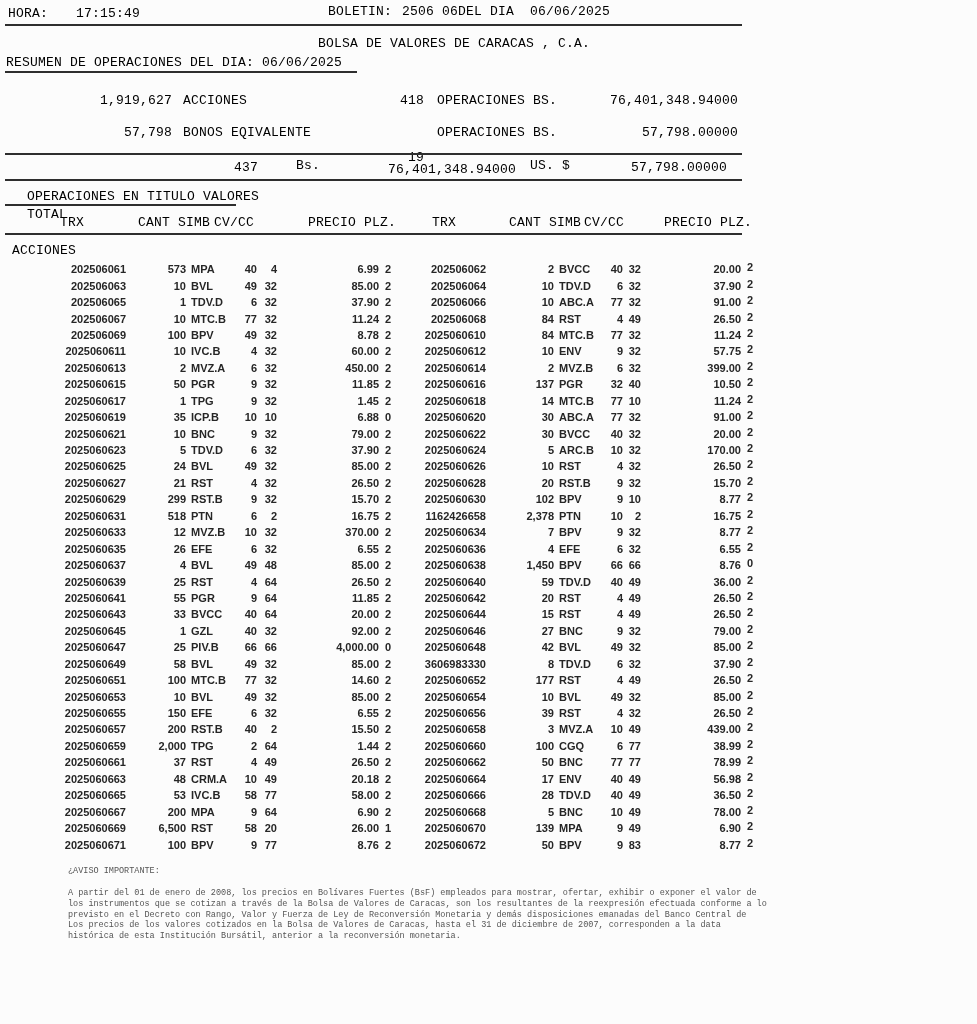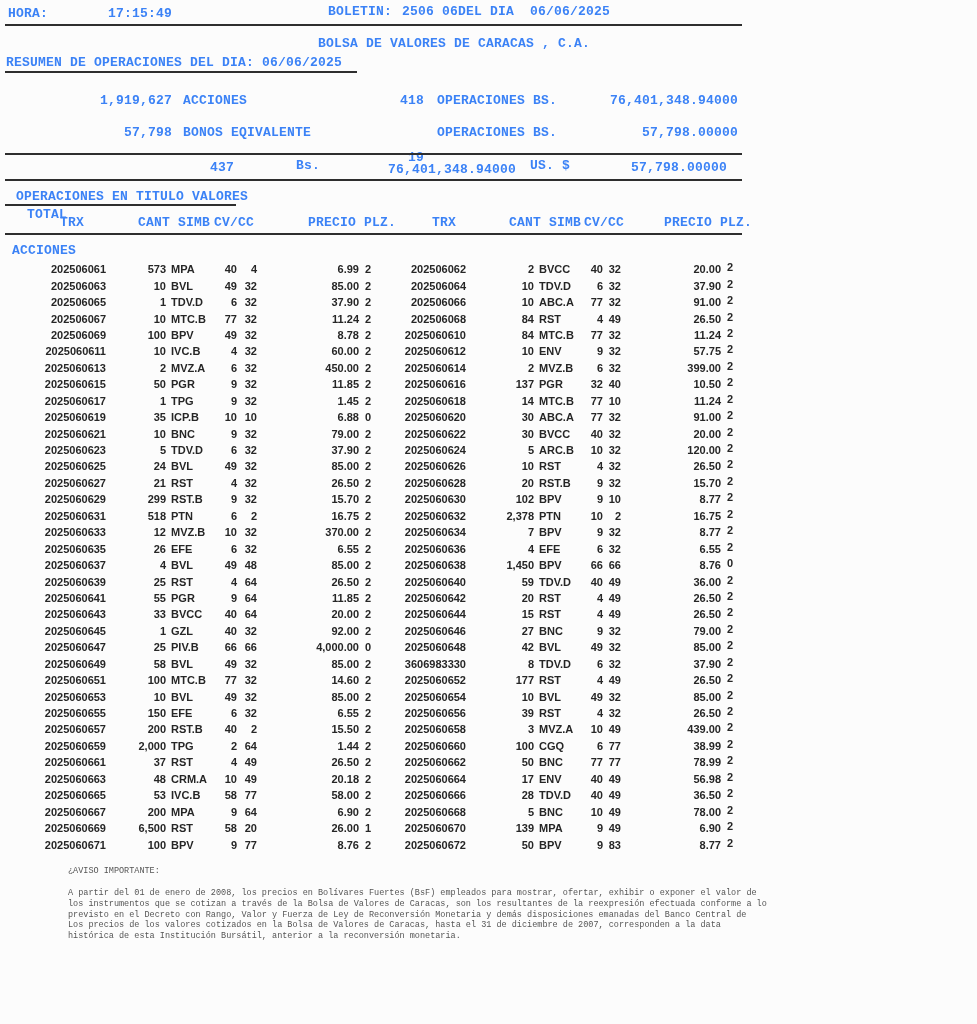--- a/index.html
+++ b/index.html
@@ -4,32 +4,32 @@
 <style>
   html,body { margin:0; padding:0; background:#ffffff; }
   .page {
     position:relative; width:977px; height:1024px;
     background:#fcfcfc; overflow:hidden;
     font-family:"Liberation Mono","DejaVu Sans Mono",monospace;
   }
   .abs { position:absolute; }
   .mono {
     font-family:"Liberation Mono","DejaVu Sans Mono",monospace;
-    font-weight:700; font-size:13px; color:#3b82f6;
+    font-weight:400; font-size:13px; color:#000000;
     white-space:pre; letter-spacing:0.2px;
   }
   .r { text-align:right; }
   .divider { position:absolute; background:#2e2e2e; }
 
   
   #rows { position:absolute; top:261px; left:0; width:745px; }
   .trow {
     display:grid;
     grid-template-columns:106px 60px 49px 22px 20px 102px 18px 15px 74px 68px 49px 20px 18px 100px 18px;
-    height:16.45px; align-items:center;
+    height:16.45px; align-items:center;padding-left:20px;
   }
   .cell {
     font-family:"Liberation Sans","DejaVu Sans",sans-serif;
     font-weight:700; font-size:11px; color:#262626; white-space:pre;
   }
   .c-trx,.c-cant,.c-cv,.c-cc,.c-precio { text-align:right; }
   .c-simb { text-align:left; padding-left:5px; }
   .c-plz { text-align:center; }
   .c-plz.raised { position:relative; top:-2px; }
 
@@ -39,21 +39,21 @@
     font-weight:400; font-size:8.5px; color:#555; white-space:pre;
   }
   .footer-lines div { line-height:10.8px; }
 </style>
 </head>
 <body>
 
 <div class="page">
 
   <span class="abs mono" style="left:8px; top:6px;">HORA:</span>
-  <span class="abs mono" style="left:76px; top:6px;margin-left:32px;">17:15:49</span>
+  <span class="abs mono" style="left:76px; top:6px;">17:15:49</span>
   <span class="abs mono" style="left:318px; top:4px;padding-left:10px;">BOLETIN:</span>
   <span class="abs mono" style="left:402px; top:4px;">2506 06DEL DIA  06/06/2025</span>
   <div class="divider" style="top:24px; left:5px; width:737px; height:2px;"></div>
 
   <span class="abs mono" style="left:318px; top:36px;">BOLSA DE VALORES DE CARACAS , C.A.</span>
 
   <span class="abs mono" style="left:6px; top:55px;">RESUMEN DE OPERACIONES DEL DIA: 06/06/2025</span>
   <div class="divider" style="top:71px; left:5px; width:352px; height:1.5px;"></div>
 
   <span class="abs mono r" style="left:70px; top:93px; width:102px;">1,919,627</span>
@@ -63,28 +63,28 @@
   <span class="abs mono r" style="left:560px; top:93px; width:178px;">76,401,348.94000</span>
 
   <span class="abs mono r" style="left:70px; top:125px; width:102px;">57,798</span>
   <span class="abs mono" style="left:183px; top:125px;">BONOS EQIVALENTE</span>
   <span class="abs mono r" style="left:376px; top:125px; width:48px;margin-top:25px;">19</span>
   <span class="abs mono" style="left:437px; top:125px;">OPERACIONES BS.</span>
   <span class="abs mono r" style="left:560px; top:125px; width:178px;">57,798.00000</span>
 
   <div class="divider" style="top:153px; left:5px; width:737px; height:2px;"></div>
   <span class="abs mono" style="left:27px; top:160px;margin-top:47px;">TOTAL</span>
-  <span class="abs mono r" style="left:178px; top:160px; width:56px;text-align:right;">437</span>
+  <span class="abs mono r" style="left:202px; top:160px; width:56px;text-align:right;">437</span>
   <span class="abs mono" style="left:296px; top:158px;">Bs.</span>
   <span class="abs mono r" style="left:375px; top:162px; width:141px;">76,401,348.94000</span>
   <span class="abs mono" style="left:530px; top:158px;">US. $</span>
   <span class="abs mono r" style="left:589px; top:160px; width:138px;">57,798.00000</span>
   <div class="divider" style="top:179px; left:5px; width:737px; height:2px;"></div>
 
-  <span class="abs mono" style="left:16px; top:189px;">OPERACIONES EN TITULO VALORES</span>
+  <span class="abs mono" style="left:27px; top:189px;">OPERACIONES EN TITULO VALORES</span>
   <div class="divider" style="top:204px; left:5px; width:231px; height:1.5px;"></div>
 
   <span class="abs mono" style="left:60px;  top:215px;">TRX</span>
   <span class="abs mono" style="left:138px; top:215px;">CANT SIMB</span>
   <span class="abs mono" style="left:214px; top:215px;">CV/CC</span>
   <span class="abs mono" style="left:308px; top:215px;">PRECIO PLZ.</span>
   <span class="abs mono" style="left:432px; top:215px;">TRX</span>
   <span class="abs mono" style="left:509px; top:215px;">CANT SIMB</span>
   <span class="abs mono" style="left:584px; top:215px;">CV/CC</span>
   <span class="abs mono" style="left:664px; top:215px;">PRECIO PLZ.</span>
@@ -298,21 +298,21 @@
       <span class="cell c-cv">6</span>
       <span class="cell c-cc">32</span>
       <span class="cell c-precio">37.90</span>
       <span class="cell c-plz">2</span>
       <span class="cell"></span>
       <span class="cell c-trx">2025060624</span>
       <span class="cell c-cant">5</span>
       <span class="cell c-simb">ARC.B</span>
       <span class="cell c-cv">10</span>
       <span class="cell c-cc">32</span>
-      <span class="cell c-precio">120.00</span>
+      <span class="cell c-precio">170.00</span>
       <span class="cell c-plz raised">2</span>
     </div>
 
     <div class="trow">
       <span class="cell c-trx">2025060625</span>
       <span class="cell c-cant">24</span>
       <span class="cell c-simb">BVL</span>
       <span class="cell c-cv">49</span>
       <span class="cell c-cc">32</span>
       <span class="cell c-precio">85.00</span>
@@ -365,21 +365,21 @@
 
     <div class="trow">
       <span class="cell c-trx">2025060631</span>
       <span class="cell c-cant">518</span>
       <span class="cell c-simb">PTN</span>
       <span class="cell c-cv">6</span>
       <span class="cell c-cc">2</span>
       <span class="cell c-precio">16.75</span>
       <span class="cell c-plz">2</span>
       <span class="cell"></span>
-      <span class="cell c-trx">2025060632</span>
+      <span class="cell c-trx">1162426658</span>
       <span class="cell c-cant">2,378</span>
       <span class="cell c-simb">PTN</span>
       <span class="cell c-cv">10</span>
       <span class="cell c-cc">2</span>
       <span class="cell c-precio">16.75</span>
       <span class="cell c-plz raised">2</span>
     </div>
 
     <div class="trow">
       <span class="cell c-trx">2025060633</span>

